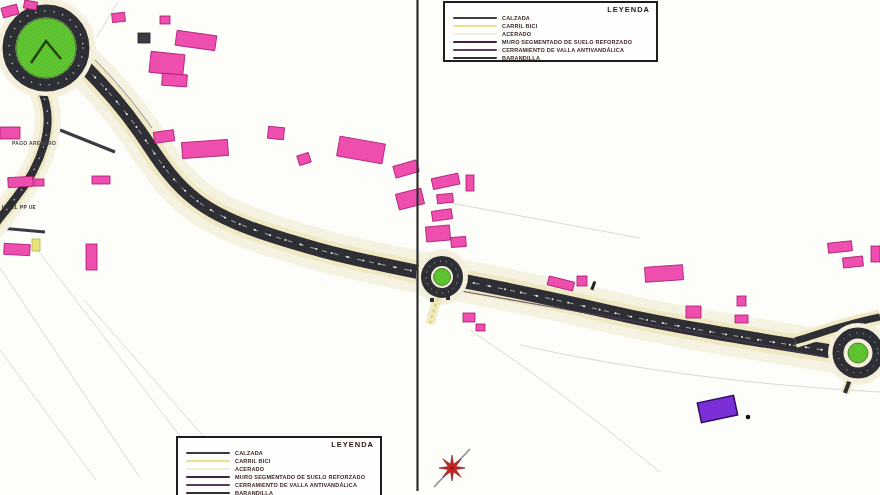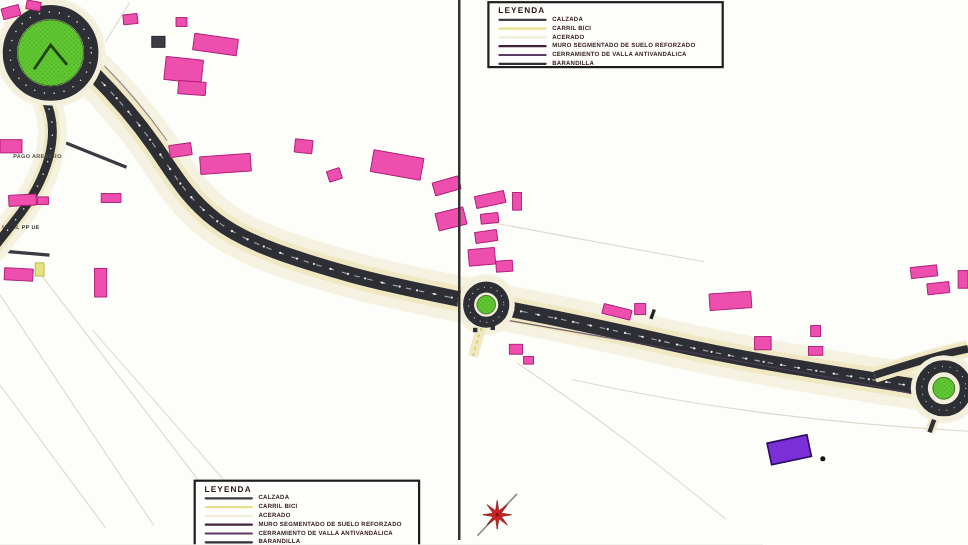--- a/index.html
+++ b/index.html
@@ -8,21 +8,21 @@
     background:#fdfdfa;font-family:"Liberation Sans",sans-serif;
   }
   .map-svg{position:absolute;left:0;top:0;}
   .legend-box{
     position:absolute;background:#fefefc;border:2px solid #1d1d1d;
     box-sizing:border-box;padding:2px 6px 2px 8px;z-index:5;
   }
   .legend-box.top{left:443px;top:1px;width:215px;height:61px;}
   .legend-box.bottom{left:176px;top:436px;width:206px;height:70px;}
   .legend-title{
-    text-align:left;font-size:7.5px;font-weight:bold;color:#2b1616;
+    text-align:right;font-size:7.5px;font-weight:bold;color:#2b1616;
     letter-spacing:1px;line-height:9px;
   }
   .legend-row{display:flex;align-items:center;height:8px;}
   .legend-swatch{width:44px;height:2.5px;flex:0 0 auto;margin-right:5px;border-radius:1px;}
   .legend-label{
     font-size:5.5px;color:#3a2424;letter-spacing:.2px;white-space:nowrap;
     font-weight:bold;transform-origin:left center;
   }
   .map-label{
     position:absolute;font-size:5px;color:#4a4a4a;letter-spacing:.3px;

